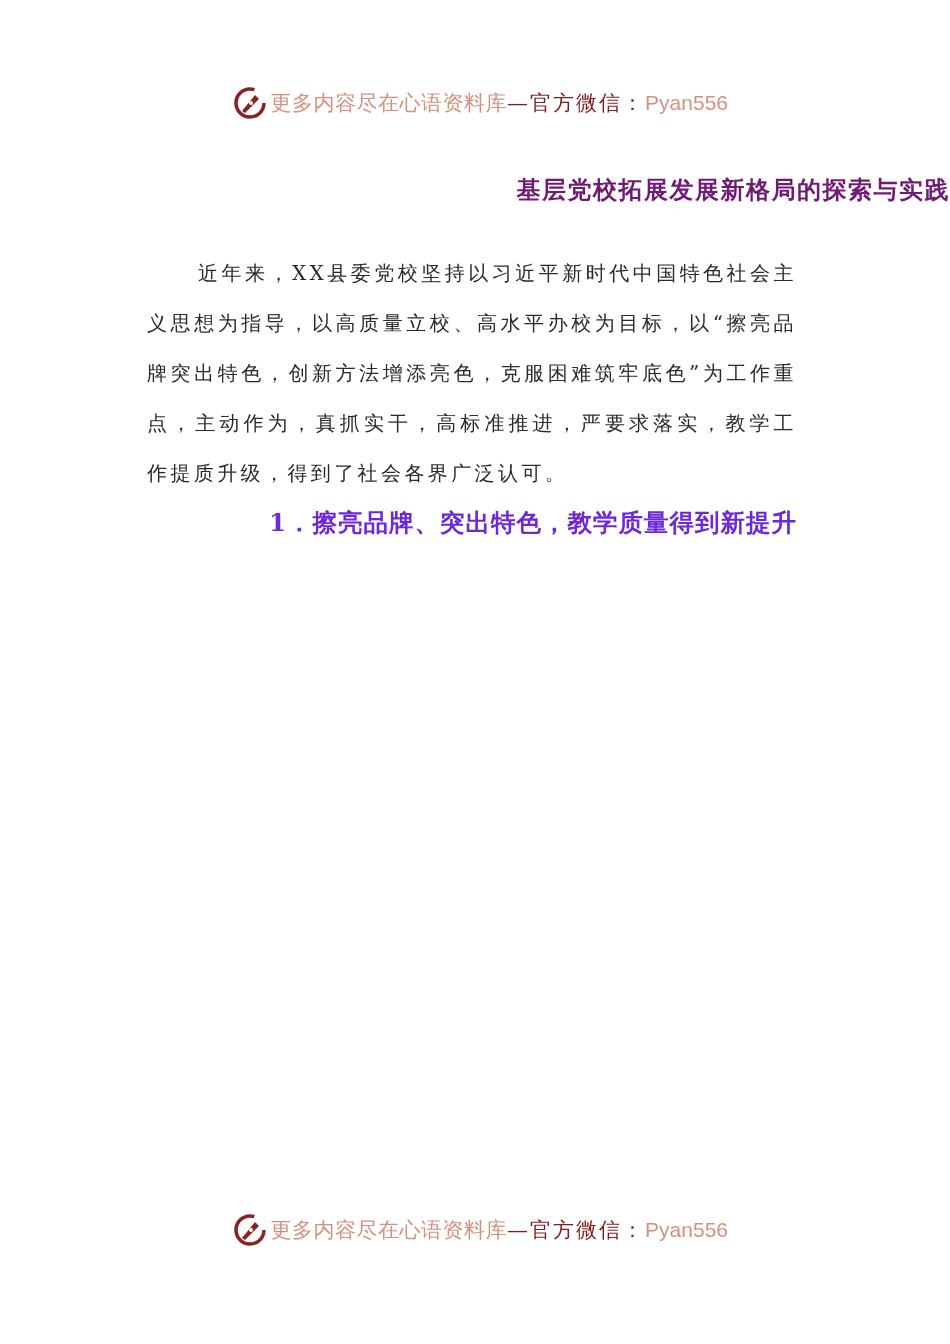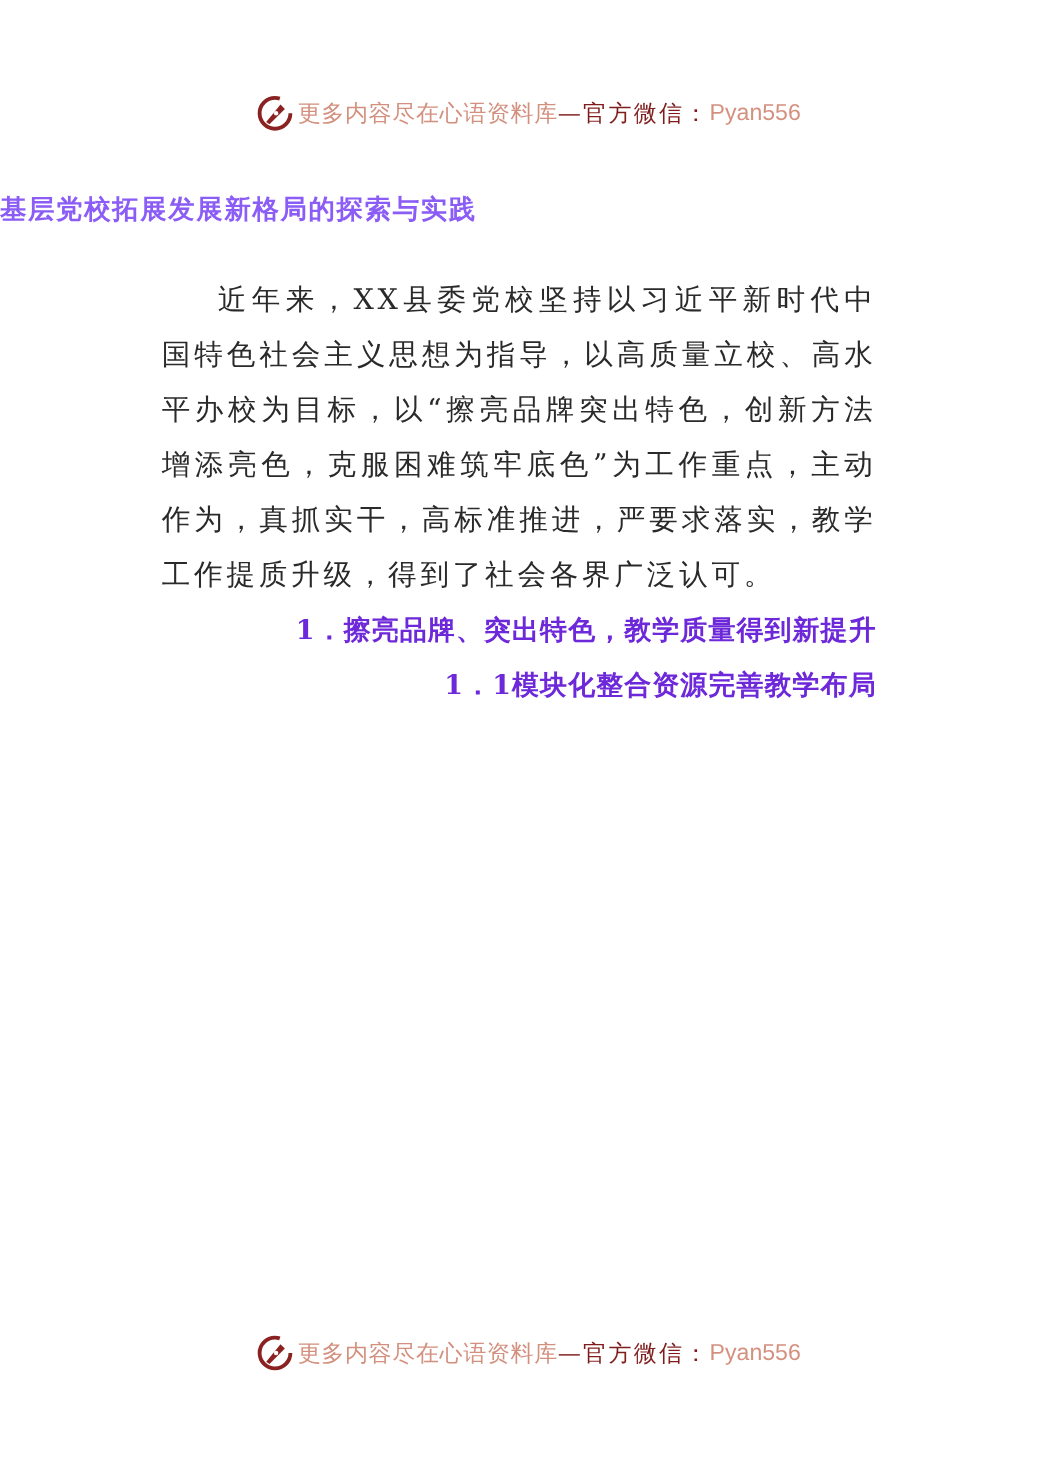--- a/index.html
+++ b/index.html
@@ -6,24 +6,24 @@
     body { width: 950px; height: 1344px; position: relative; overflow: hidden;
       font-family: "DejaVu Serif", "Liberation Serif", serif; color: #1a1a1a; }
     .banner { position: absolute; left: 228px; width: 500px; height: 40px;
       display: flex; align-items: center; white-space: nowrap; justify-content: flex-end; }
     .banner.top { top: 83px; }
     .banner.bottom { top: 1210px; }
     .logo { width: 34px; height: 34px; margin-right: 4px; flex: none; }
     .b-red { color: #d4907f; font-size: 21px; letter-spacing: 0.5px; }
     .b-gray { color: #7f1d1d; font-size: 21px; letter-spacing: 2px; }
     .b-id { color: #d4907f; font-size: 21px; font-family: "Liberation Sans", sans-serif; }
-    .title { position: absolute; top: 174px; left: 0; width: 950px; text-align: left;
-      font-size: 24px; font-weight: bold; letter-spacing: 1.5px; color: #8b5cf6; }
+    .title { position: absolute; top: 174px; left: 0; width: 950px; text-align: right;
+      font-size: 24px; font-weight: bold; letter-spacing: 1.5px; color: #701a75; }
     .body { position: absolute; left: 147px; width: 650px; top: 248px; }
-    .para { font-size: 26px; line-height: 50px; letter-spacing: 3.4px; text-indent: 51px;
+    .para { font-size: 20px; line-height: 50px; letter-spacing: 3.4px; text-indent: 51px;
       margin: 0; color: #2a2a2a; text-align: justify; }
     .heading { font-size: 24.5px; line-height: 50px; font-weight: bold; text-indent: 51px;
       margin: 0; letter-spacing: 1px; color: #6d28d9; text-align: right; }
   </style>
 </head>
 <body>
 
 <div class="banner top">
   <svg class="logo" viewBox="0 0 34 34">
     <circle cx="17" cy="17" r="14" fill="none" stroke="#8b2222" stroke-width="3.5" stroke-dasharray="70 18"></circle>
@@ -33,21 +33,20 @@
   <span class="b-red">更多内容尽在心语资料库</span>
   <span class="b-gray">—官方微信：</span>
   <span class="b-id">Pyan556</span>
 </div>
 
 <div class="title">基层党校拓展发展新格局的探索与实践</div>
 
 <div class="body">
   <p class="para">近年来，XX县委党校坚持以习近平新时代中国特色社会主义思想为指导，以高质量立校、高水平办校为目标，以“擦亮品牌突出特色，创新方法增添亮色，克服困难筑牢底色”为工作重点，主动作为，真抓实干，高标准推进，严要求落实，教学工作提质升级，得到了社会各界广泛认可。</p>
   <p class="heading">1．擦亮品牌、突出特色，教学质量得到新提升</p>
-  <p class="heading">1．1模块化整合资源完善教学布局</p>
 </div>
 
 <div class="banner bottom">
   <svg class="logo" viewBox="0 0 34 34">
     <circle cx="17" cy="17" r="14" fill="none" stroke="#8b2222" stroke-width="3.5" stroke-dasharray="70 18"></circle>
     <path d="M9 25 L22 9 L26 13 L12 27 Z" fill="#8b2222"></path>
     <circle cx="18" cy="17" r="2" fill="#fff"></circle>
   </svg>
   <span class="b-red">更多内容尽在心语资料库</span>
   <span class="b-gray">—官方微信：</span>

